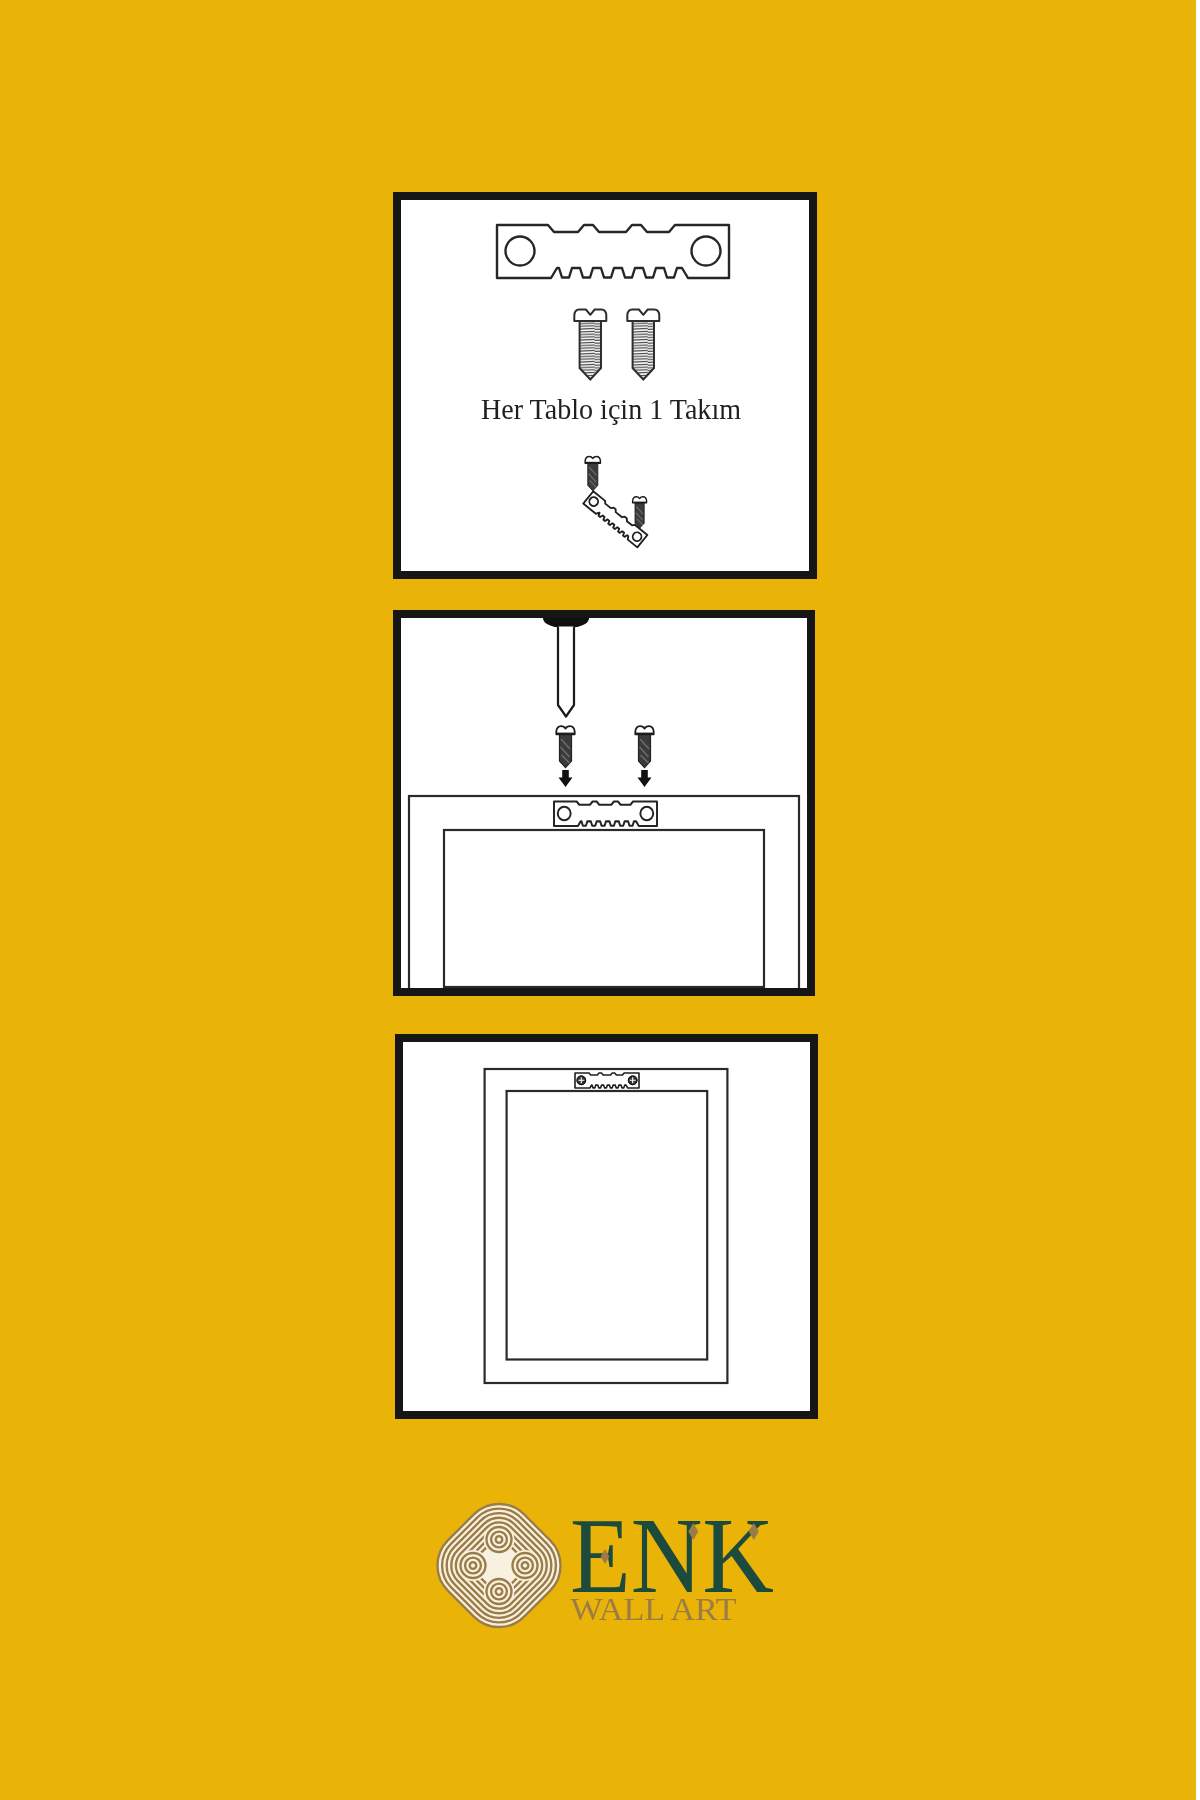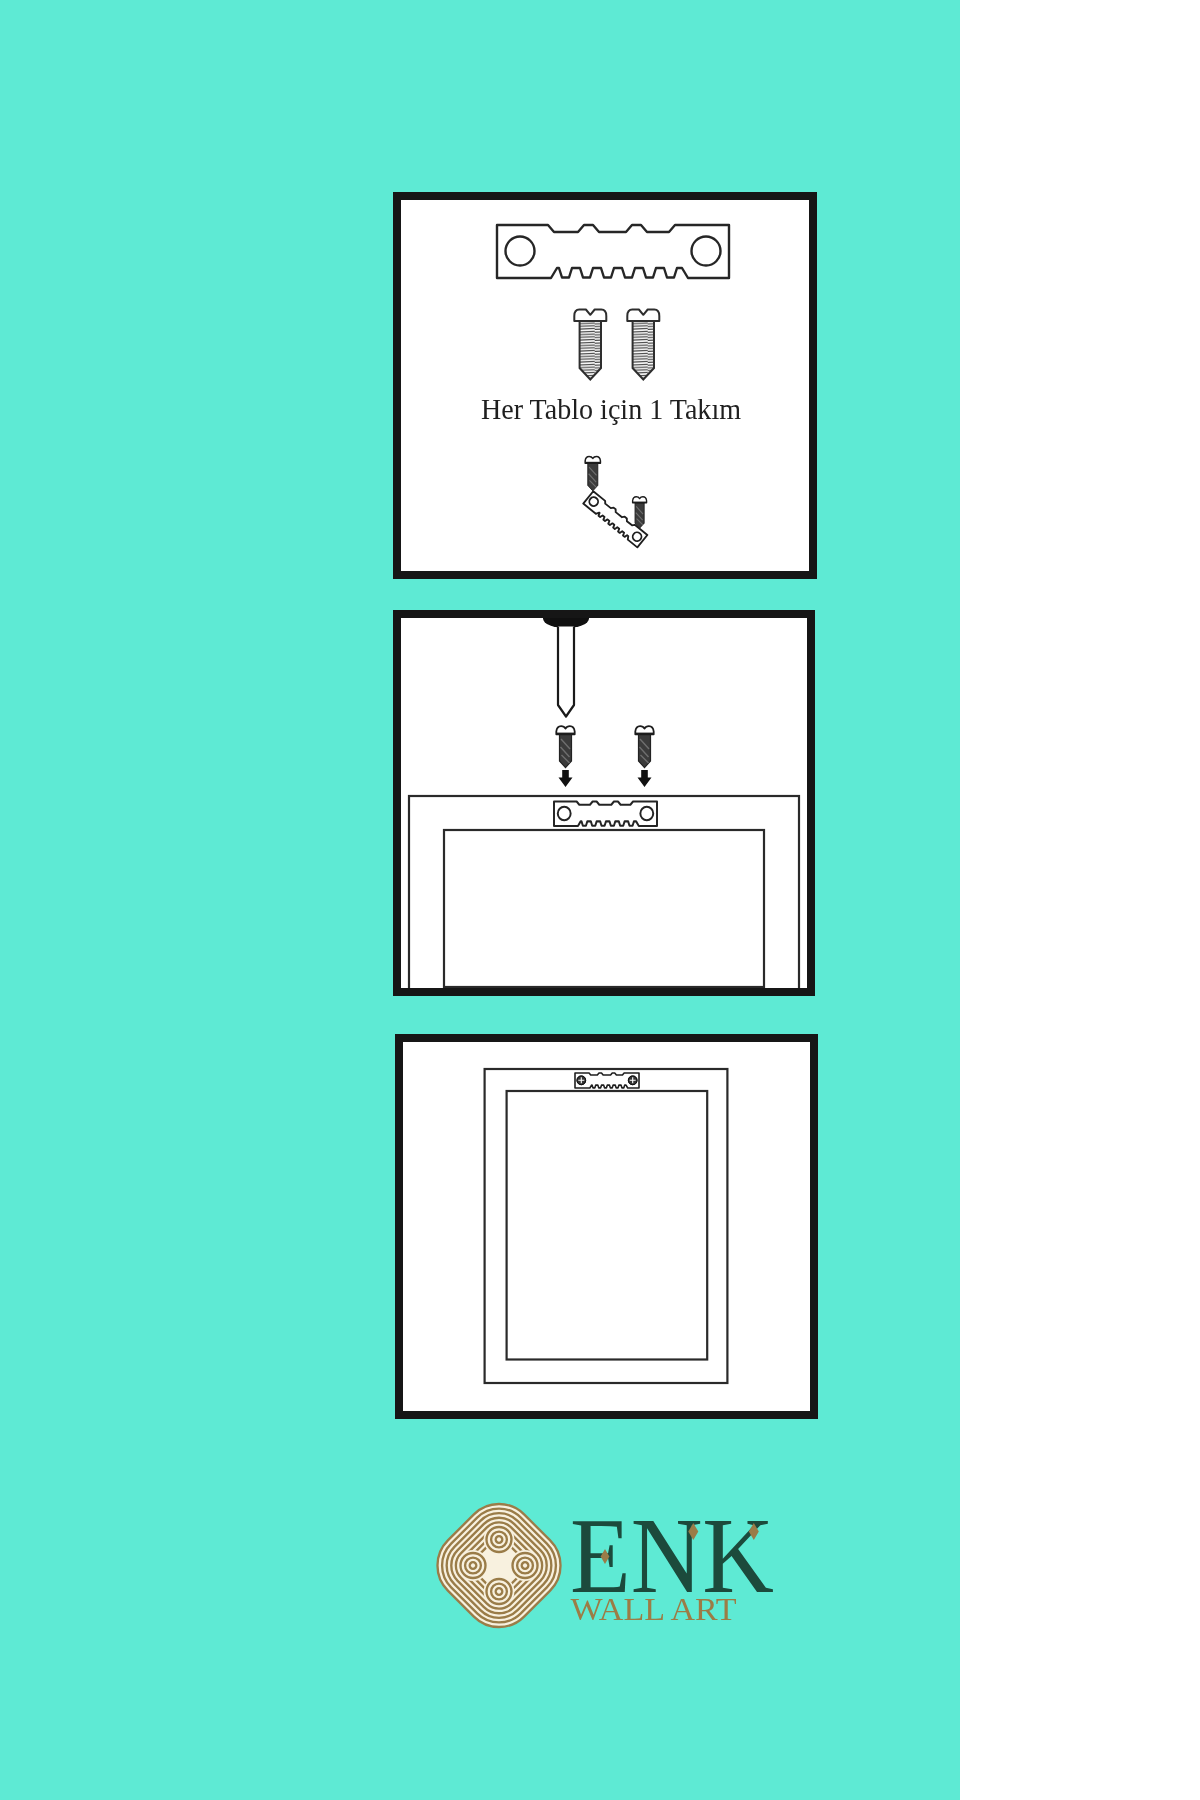--- a/index.html
+++ b/index.html
@@ -1,17 +1,17 @@
 <!DOCTYPE html>
 <html><head>
 <meta charset="utf-8">
 <title>Hanging instructions</title>
 <style>
   html,body{margin:0;padding:0;background:#ffffff;}
-  #page{position:relative;width:960px;height:1800px;background:#5eead4;overflow:hidden;font-family:"Liberation Sans",sans-serif;}
+  #page{position:relative;width:1196px;height:1800px;background:#eab308;overflow:hidden;font-family:"Liberation Sans",sans-serif;}
 </style>
 </head>
 <body>
 <div id="page">
 <svg width="1200" height="1800" viewBox="0 0 1200 1800" xmlns="http://www.w3.org/2000/svg">
 <defs>
 
   <g id="hanger" stroke-linejoin="round">
     <path d="M0,0 L51,0 L57,7 L81,7 L87,0 L96,0 L102,7 L129,7 L135,0 L144,0 L150,7 L172,7 L178,0 L232,0 L232,53 L191,53 L185,43 L180,43 L177,52.5 L170,52.5 L167,43 L159,43 L156,52.5 L149,52.5 L146,43 L138,43 L135,52.5 L128,52.5 L125,43 L117,43 L114,52.5 L107,52.5 L104,43 L96,43 L93,52.5 L86,52.5 L83,43 L75,43 L72,52.5 L65,52.5 L62,43 L60,43 L54,53 L0,53 Z"></path>
     <circle cx="23" cy="26" r="14.5"></circle>

